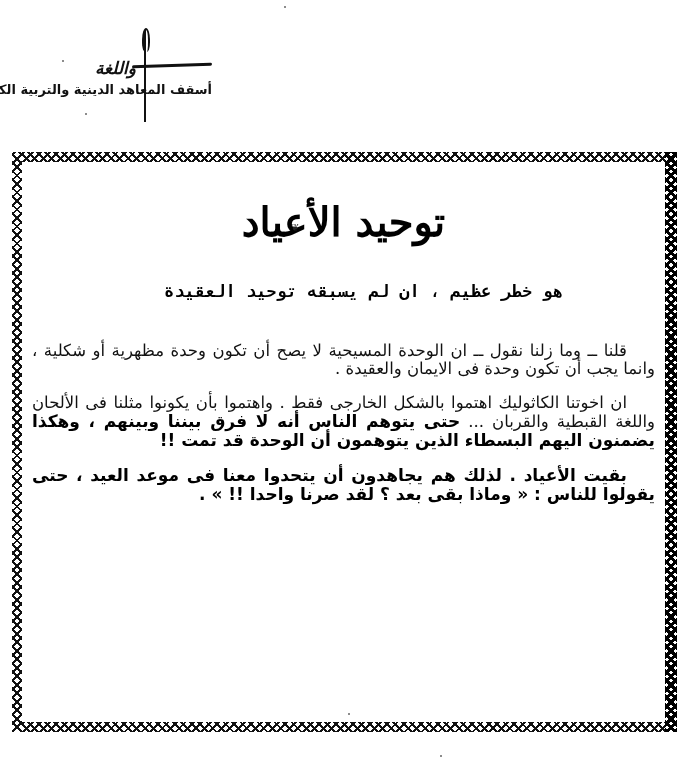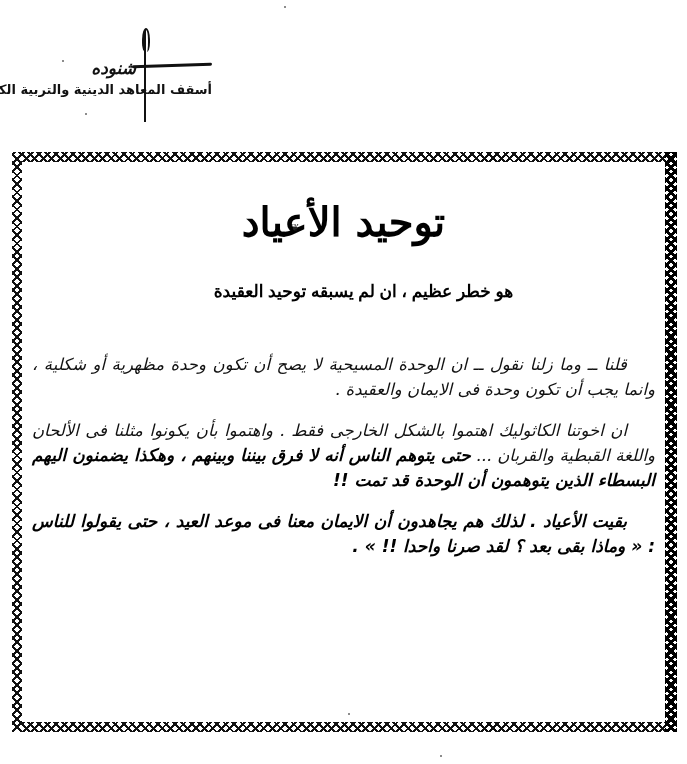--- a/index.html
+++ b/index.html
@@ -118,38 +118,37 @@
       position: absolute;
       left: 259px; top: 56px;
       font-size: 10px;
       color: #222;
     }
 
     .subtitle {
       position: absolute;
       left: 0; right: 0; top: 115px;
       text-align: center;
-      font-family: Liberation Sans, sans-serif;
+      font-family: Liberation Mono, monospace;
       font-size: 17px;
       font-weight: bold;
       color: #000;
       padding-left: 40px;
     }
 
     
     .body-text {
       position: absolute;
-      left: 0; right: 0; top: 186px;
+      left: 0; right: 0; top: 176px;
       font-family: "DejaVu Serif", serif;
       font-size: 16.5px;
-      line-height: 25px;
+      line-height: 18px;
       color: #111;
       text-align: justify;
       text-align-last: right;
-      font-style: italic;
     }
     .para { text-indent: 28px; }
     .para + .para { margin-top: 16px; }
     .bold {
       font-family: "DejaVu Sans", sans-serif;
       font-weight: bold;
       font-size: 17px;
       color: #000;
     }
 
@@ -160,21 +159,21 @@
       border-radius: 50%;
     }
   </style>
 </head>
 <body>
 
 <div class="signature">
   <div class="sig-loop"></div>
   <div class="sig-vertical"></div>
   <div class="sig-stroke"></div>
-  <div class="sig-name">شنوده</div>
+  <div class="sig-name">واللغة</div>
   <div class="sig-title">أسقف المعاهد الدينية والتربية الكنسية</div>
 </div>
 
 <div class="frame">
   <div class="border-h border-top"></div>
   <div class="border-h border-bottom"></div>
   <div class="border-v border-left"></div>
   <div class="border-v border-right"></div>
 
   <div class="frame-content">
@@ -186,21 +185,21 @@
     <div class="subtitle">هو خطر عظيم ، ان لم يسبقه توحيد العقيدة</div>
 
     <div class="body-text">
       <p class="para">
         <span>قلنا ــ وما زلنا نقول ــ ان الوحدة المسيحية لا يصح أن تكون وحدة مظهرية أو شكلية ، وانما يجب أن تكون وحدة فى الايمان والعقيدة .</span>
       </p>
       <p class="para">
         <span>ان اخوتنا الكاثوليك اهتموا بالشكل الخارجى فقط . واهتموا بأن يكونوا مثلنا فى الألحان واللغة القبطية والقربان ... </span><span class="bold">حتى يتوهم الناس أنه لا فرق بيننا وبينهم ، وهكذا يضمنون اليهم البسطاء الذين يتوهمون أن الوحدة قد تمت !!</span>
       </p>
       <p class="para">
-        <span class="bold">بقيت الأعياد . لذلك هم يجاهدون أن الايمان معنا فى موعد العيد ، حتى يقولوا للناس : « وماذا بقى بعد ؟ لقد صرنا واحدا !! » .</span>
+        <span class="bold">بقيت الأعياد . لذلك هم يجاهدون أن يتحدوا معنا فى موعد العيد ، حتى يقولوا للناس : « وماذا بقى بعد ؟ لقد صرنا واحدا !! » .</span>
       </p>
     </div>
   </div>
 </div>
 
 <div class="speck" style="left:284px; top:6px;"></div>
 <div class="speck" style="left:62px; top:60px;"></div>
 <div class="speck" style="left:85px; top:113px;"></div>
 <div class="speck" style="left:348px; top:713px;"></div>
 <div class="speck" style="left:440px; top:755px;"></div>

